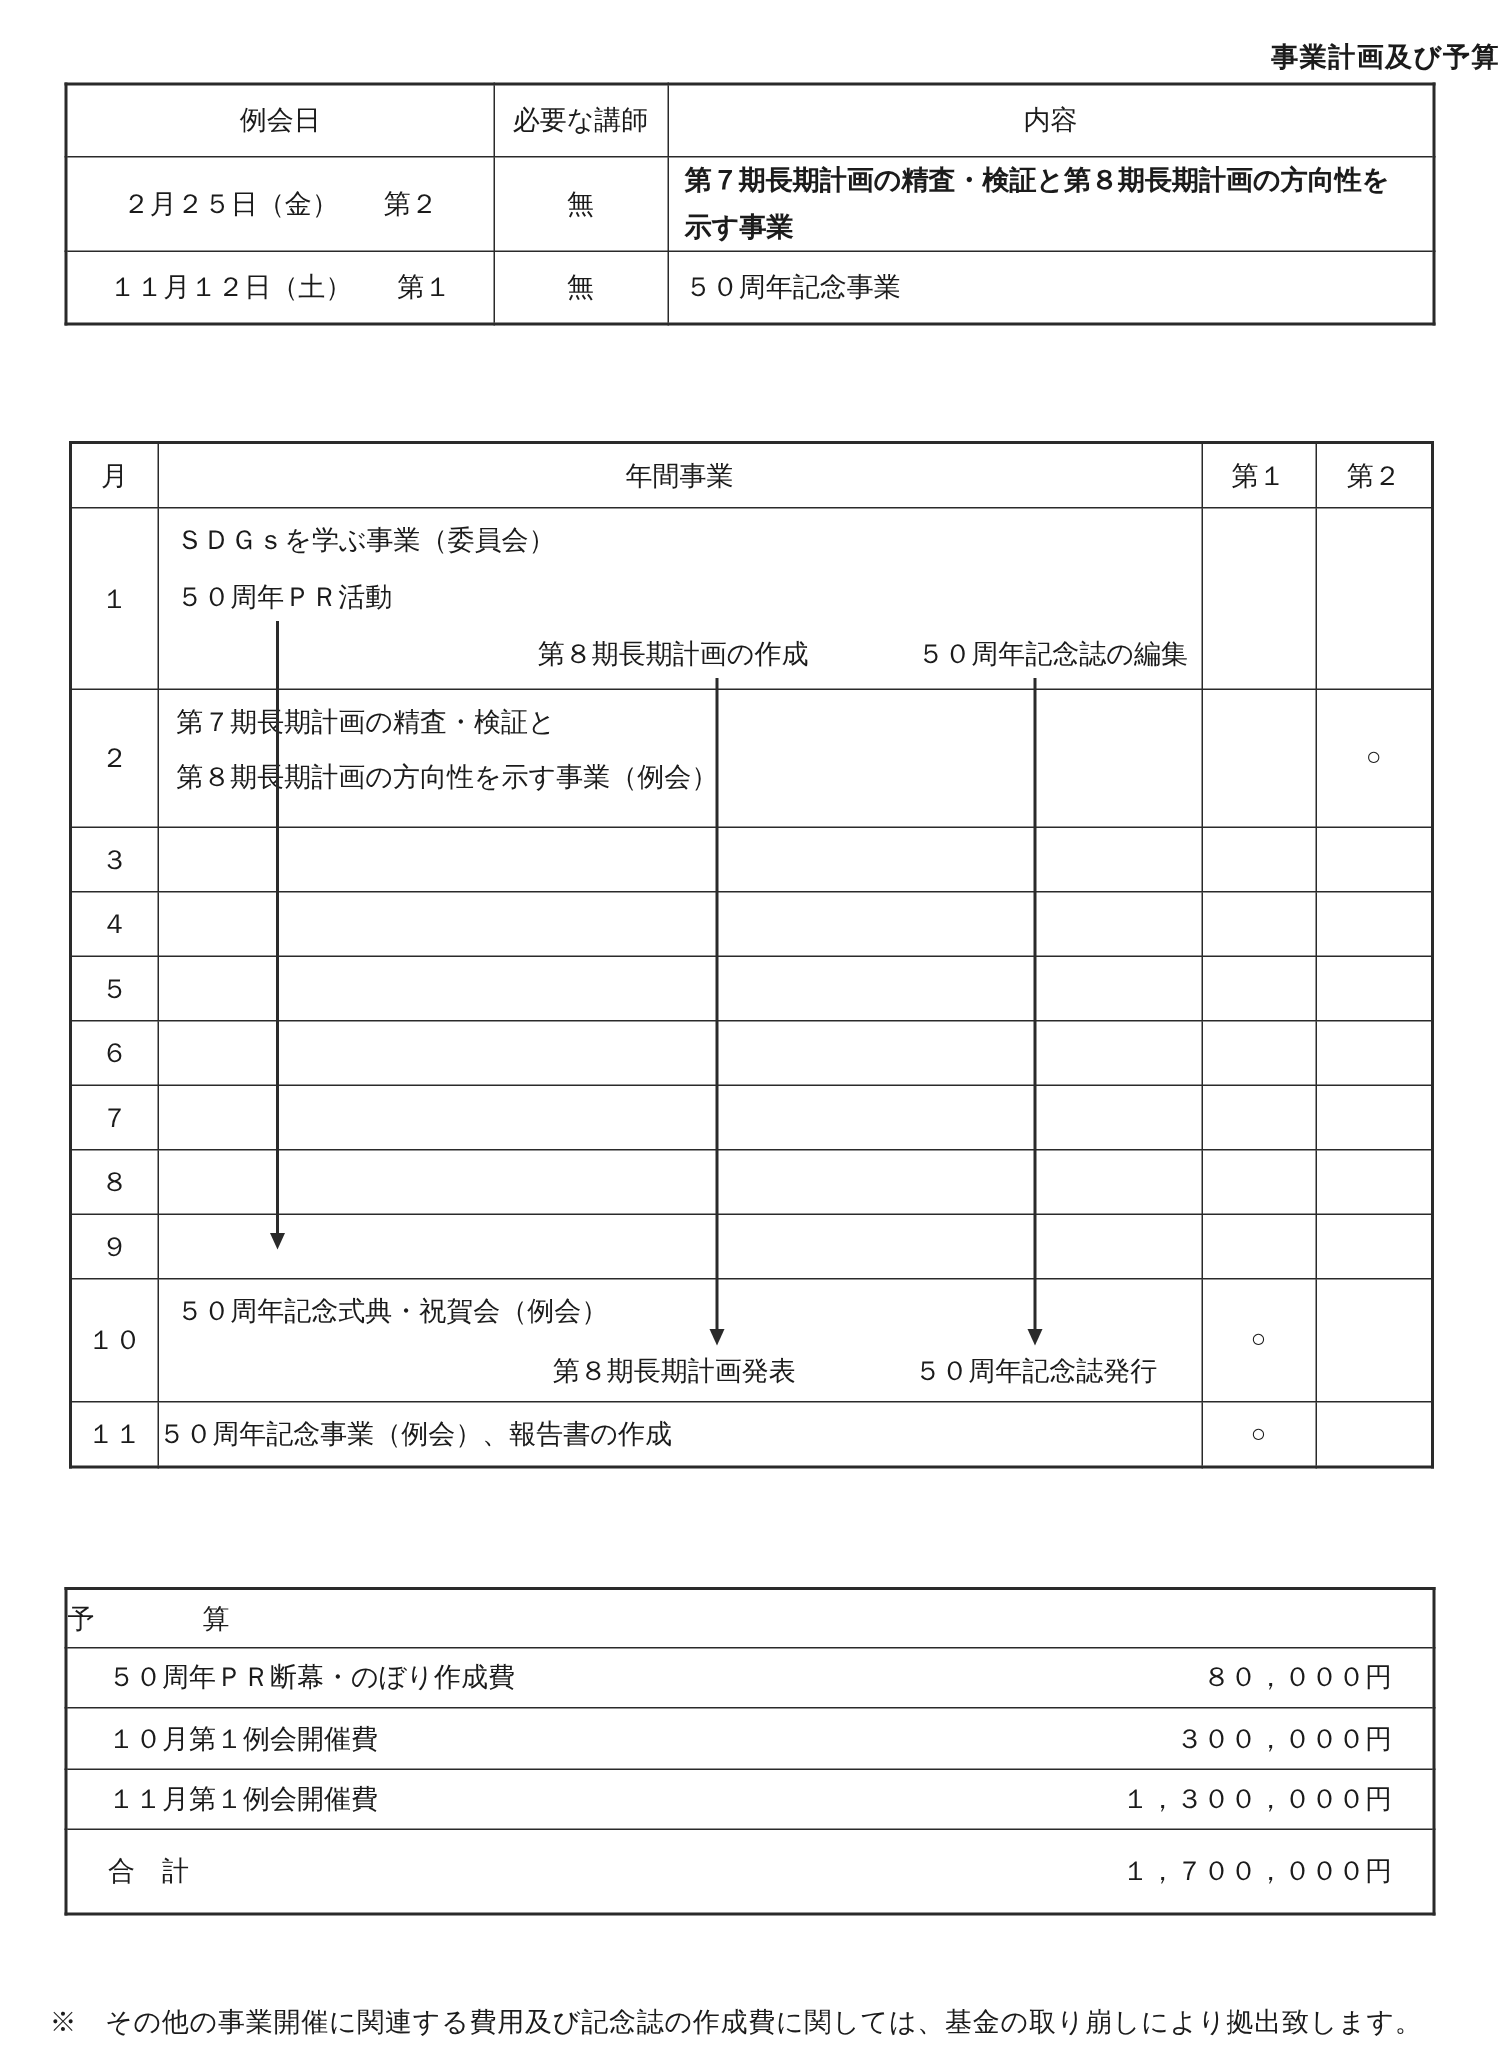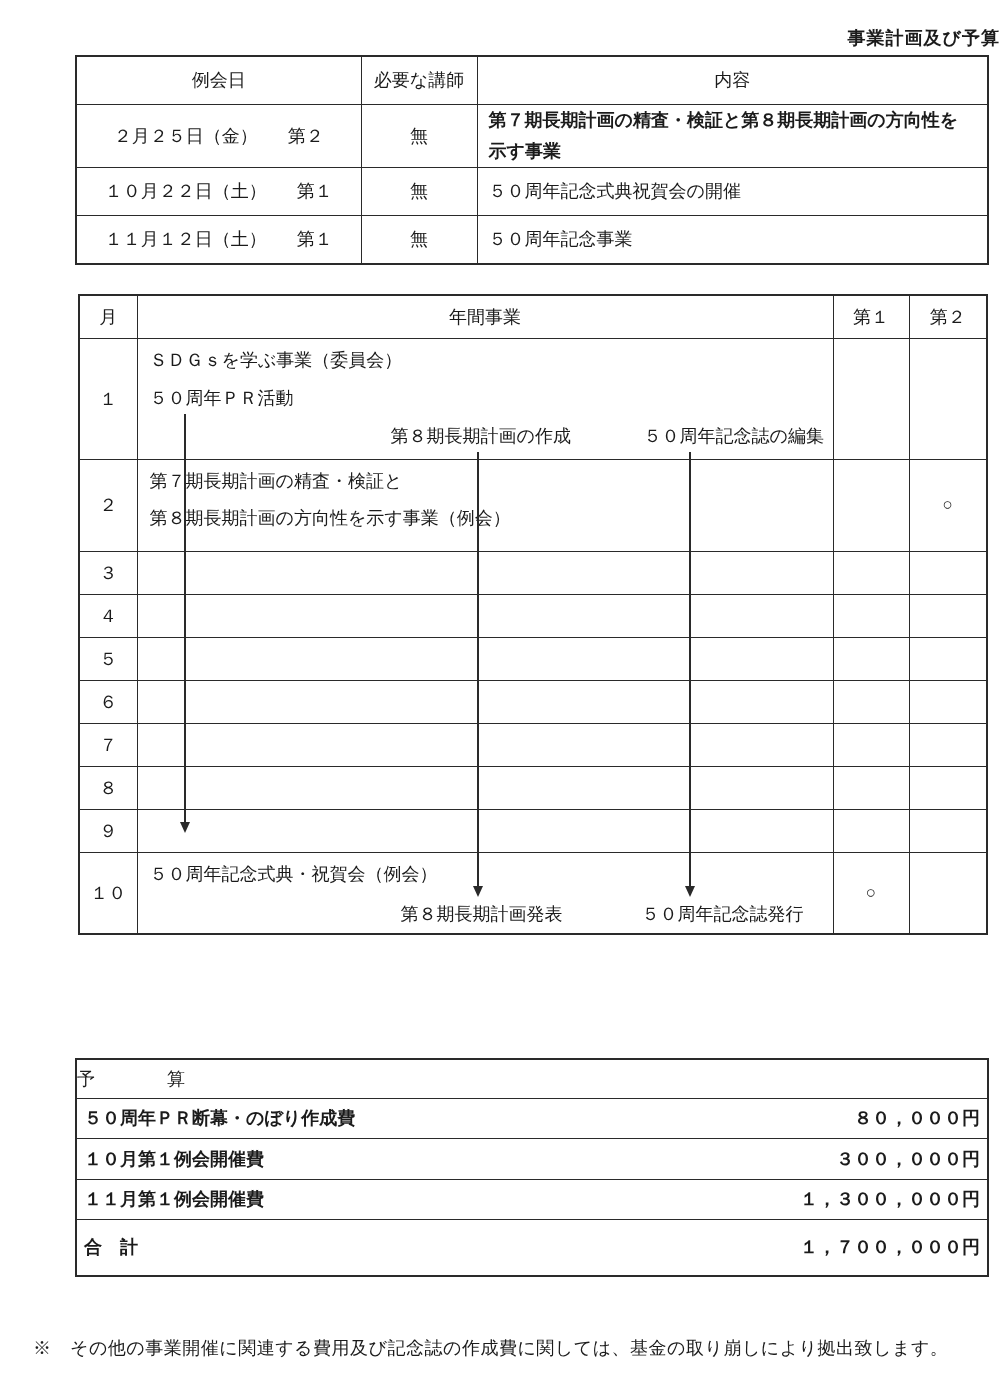--- a/index.html
+++ b/index.html
@@ -6,21 +6,21 @@
   #page{
     position:relative;
     width:1000px;
     height:1380px;
     background:#ffffff;
     font-family:"Liberation Serif","DejaVu Serif",serif;
     color:#1b1b1b;
     font-size:18px;
     overflow:hidden;
   }
-  table{border-collapse:collapse;table-layout:fixed;position:absolute;background:#fff;margin-left:32px;}
+  table{border-collapse:collapse;table-layout:fixed;position:absolute;background:#fff;}
   table.bordered{border:2px solid #2a2a2a;}
   table.bordered td{border:1px solid #2a2a2a;padding:0;vertical-align:middle;overflow:visible;}
 
   #doc-title{
     position:absolute;top:26px;left:0;width:100%;
     text-align:right;font-weight:bold;font-size:18px;letter-spacing:1px;
   }
 
   
   #schedule{left:43px;top:55px;width:912px;}
@@ -39,21 +39,21 @@
   
   .varrow{position:absolute;width:2px;background:#2a2a2a;}
   .varrow::after{
     content:"";position:absolute;left:-4px;bottom:-11px;
     border-left:5px solid transparent;border-right:5px solid transparent;
     border-top:11px solid #2a2a2a;
   }
 
   
   #budget{left:43px;top:1058px;width:912px;}
-  #budget .budget-cell{padding:0 7px;font-weight:bold;}
+  #budget .budget-cell{padding:0 27px;}
   #budget .budget-flex{display:flex;justify-content:space-between;align-items:center;}
   #budget .hdr{text-align:left;}
 
   
   #footnote{
     position:absolute;left:33px;top:1336px;width:940px;
     font-size:18px;letter-spacing:0.5px;white-space:nowrap;
   }
 </style>
 </head>
@@ -79,27 +79,20 @@
       <td class="center date-cell">
         <span>２月２５日（金）</span><span class="session">第２</span>
       </td>
       <td class="center">無</td>
       <td class="content-cell">
         <div class="content-lines">
           <div>第７期長期計画の精査・検証と第８期長期計画の方向性を</div>
           <div>示す事業</div>
         </div>
       </td>
-    </tr>
-    <tr style="height:48px">
-      <td class="center date-cell">
-        <span>１０月２２日（土）</span><span class="session">第１</span>
-      </td>
-      <td class="center">無</td>
-      <td class="content-cell">５０周年記念式典祝賀会の開催</td>
     </tr>
     <tr style="height:49px">
       <td class="center date-cell">
         <span>１１月１２日（土）</span><span class="session">第１</span>
       </td>
       <td class="center">無</td>
       <td class="content-cell">５０周年記念事業</td>
     </tr>
   </tbody>
     </table>
@@ -188,20 +181,26 @@
       <td class="center">１０</td>
       <td class="biz">
         <span class="abs" style="left:12px;top:9px">５０周年記念式典・祝賀会（例会）</span>
         <span class="abs" style="left:263px;top:49px">第８期長期計画発表</span>
         <span class="abs" style="left:504px;top:49px">５０周年記念誌発行</span>
       </td>
       <td class="center mark">○</td>
       <td class="center"></td>
     </tr>
 
+    <tr style="height:44px">
+      <td class="center">１１</td>
+      <td class="biz pad">５０周年記念事業（例会）、報告書の作成</td>
+      <td class="center mark">○</td>
+      <td class="center"></td>
+    </tr>
 
   </tbody>
     </table>
 
   <div class="varrow" style="left:184px;top:414px;height:408px;"></div>
   <div class="varrow" style="left:477px;top:452px;height:434px;"></div>
   <div class="varrow" style="left:689px;top:452px;height:434px;"></div>
 
   <table id="budget" class="bordered">
     <colgroup>

